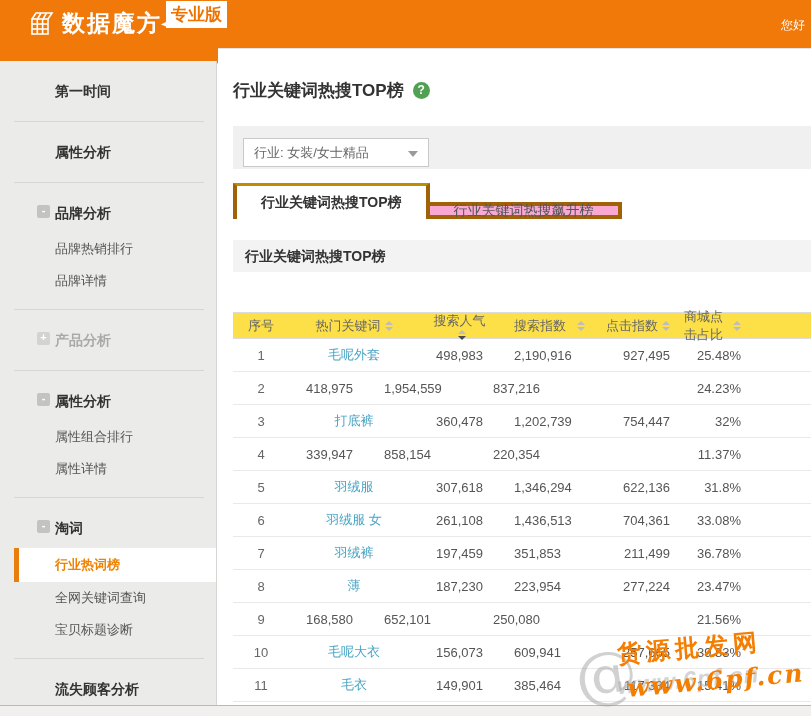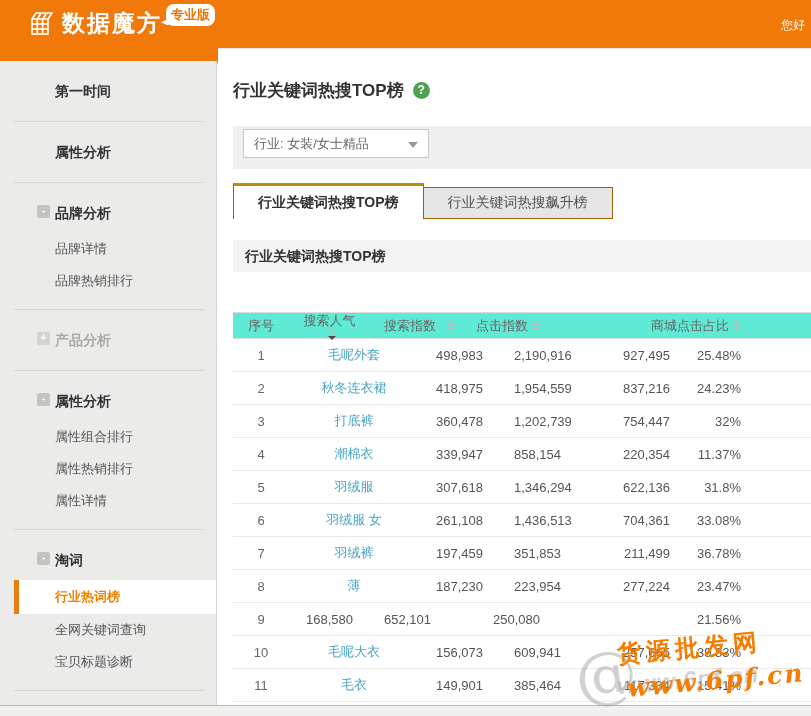--- a/index.html
+++ b/index.html
@@ -12,22 +12,22 @@
   
   .topbar {
     position:absolute; left:0; top:0; width:811px; height:64px;
     background:#f0790a; border-bottom:1px solid #d8d5d0;
   }
   .brand-wrap { position:absolute; left:28px; top:8px; display:flex; align-items:center; }
   .brand-logo { margin-right:8px; display:block; }
   .brand-name { color:#fff; font-size:23px; font-weight:bold; letter-spacing:2px; }
   .brand-badge {
     position:relative; margin-left:4px; top:-9px;
-    background:#fff; color:#ef7300; font-size:13px; font-weight:bold;
-    padding:2px 5px; border-radius:8px; white-space:nowrap;
+    background:#fff; color:#ef7300; font-size:17px; font-weight:bold;
+    padding:2px 5px; border-radius:0; white-space:nowrap;
   }
   .brand-badge::before {
     content:""; position:absolute; left:-4px; bottom:2px;
     border:4px solid transparent; border-right-color:#fff; border-bottom-color:#fff;
     transform:rotate(20deg);
   }
   .greeting { position:absolute; right:6px; top:17px; color:#fff; font-size:12px; }
 
   
   .sidebar {
@@ -58,48 +58,48 @@
   }
   .page-title-row { padding-top:30px; display:flex; align-items:center; }
   .page-title { font-size:17px; font-weight:bold; color:#333; }
   .help-icon {
     width:17px; height:17px; margin-left:9px; border-radius:50%;
     background:#52a152; color:#fff; font-size:12px; font-weight:bold;
     text-align:center; line-height:17px; cursor:pointer;
   }
   .filter-bar { margin-top:24px; height:43px; background:#f0f0f0; position:relative; }
   .select-box {
-    position:absolute; left:10px; top:3px; width:186px; height:29px;
+    position:absolute; left:10px; top:12px; width:186px; height:29px;
     background:#fff; border:1px solid #c9c9c9; font-size:13px; color:#666;
     display:flex; align-items:center; padding:0 10px; cursor:pointer;
   }
   .select-box .caret {
     position:absolute; right:10px; top:12px; width:0; height:0;
     border-left:5px solid transparent; border-right:5px solid transparent;
     border-top:6px solid #9a9a9a;
   }
   .tabs { margin-top:14px; display:flex; align-items:flex-end; height:36px; }
   .tab {
-    height:32px; background:#e5e5e5; border:1px solid #a16207;
+    height:17px; background:#f9a8d4; border:4px solid #a16207;
     font-size:14px; color:#555; padding:0 24px; display:flex; align-items:center; cursor:pointer;
   }
   .tab.active {
     height:36px; background:#fff; border-top:3px solid #c08c00; border-bottom:none;
     font-weight:bold; color:#333;
   }
   .tab + .tab { border-left:none; }
   .panel-header {
     margin-top:21px; height:32px; background:#f3f3f3;
     font-size:14px; font-weight:bold; color:#333; line-height:32px; padding-left:12px;
   }
   .panel-gap { height:40px; }
 
   
   .thead {
-    height:27px; background:#5eead4; border-top:1px solid #dcdcdc; border-bottom:1px solid #dcdcdc;
+    height:27px; background:#fde047; border-top:1px solid #dcdcdc; border-bottom:1px solid #dcdcdc;
     display:flex; align-items:center; font-size:13px; color:#666;
   }
   .trow { height:33px; border-bottom:1px solid #e9e9e9; display:flex; align-items:center; font-size:13px; }
   .cell { display:flex; align-items:center; }
   .c-rank { width:56px; justify-content:center; color:#666; }
   .c-kw   { width:130px; justify-content:center; }
   .c-n1   { width:95px; justify-content:flex-end; padding-right:14px;flex-direction:column; }
   .c-n2   { width:85px; justify-content:space-between; padding-right:14px; }
   .c-n3   { width:85px; justify-content:flex-end; padding-right:14px; }
   .c-n4   { flex:1; justify-content:flex-end; padding-right:70px; }
@@ -164,37 +164,36 @@
   <div class="side-top">第一时间</div>
   <div class="side-hr"></div>
 
   <div class="side-top">属性分析</div>
   <div class="side-hr"></div>
 
   <div class="side-group-title">
     <span class="toggle-box">-</span>
     <span>品牌分析</span>
   </div>
+  <div class="side-sub">品牌热销排行</div>
   <div class="side-sub">品牌详情</div>
-  <div class="side-sub">品牌热销排行</div>
   <div class="group-pad"></div>
   <div class="side-hr"></div>
 
   <div class="side-group-title disabled">
     <span class="toggle-box">+</span>
     <span>产品分析</span>
   </div>
   <div class="side-hr"></div>
 
   <div class="side-group-title">
     <span class="toggle-box">-</span>
     <span>属性分析</span>
   </div>
   <div class="side-sub">属性组合排行</div>
-  <div class="side-sub">属性热销排行</div>
   <div class="side-sub">属性详情</div>
   <div class="group-pad"></div>
   <div class="side-hr"></div>
 
   <div class="side-group-title">
     <span class="toggle-box">-</span>
     <span>淘词</span>
   </div>
   <div class="side-sub active">行业热词榜</div>
   <div class="side-sub">全网关键词查询</div>
@@ -225,20 +224,27 @@
     <div class="tab">行业关键词热搜飙升榜</div>
   </div>
 
   <div class="panel-header">行业关键词热搜TOP榜</div>
   <div class="panel-gap"></div>
 
   <div class="thead">
     <div class="cell c-rank">
       <span>序号</span>
     </div>
+    <div class="cell c-kw">
+      <span>热门关键词</span>
+      <span class="sort">
+          <i class="up"></i>
+          <i class="dn"></i>
+        </span>
+    </div>
     <div class="cell c-n1">
       <span>搜索人气</span>
       <span class="sort desc">
           <i class="up"></i>
           <i class="dn"></i>
         </span>
     </div>
     <div class="cell c-n2">
       <span>搜索指数</span>
       <span class="sort">
@@ -267,43 +273,37 @@
     <div class="cell c-kw">
         <a class="kw-link">毛呢外套</a>
       </div>
     <div class="cell c-n1">498,983</div>
     <div class="cell c-n2">2,190,916</div>
     <div class="cell c-n3">927,495</div>
     <div class="cell c-n4">25.48%</div>
   </div>
   <div class="trow">
     <div class="cell c-rank">2</div>
-    <div class="cell c-kw">
-        <a class="kw-link">秋冬连衣裙</a>
-      </div>
     <div class="cell c-n1">418,975</div>
     <div class="cell c-n2">1,954,559</div>
     <div class="cell c-n3">837,216</div>
     <div class="cell c-n4">24.23%</div>
   </div>
   <div class="trow">
     <div class="cell c-rank">3</div>
     <div class="cell c-kw">
         <a class="kw-link">打底裤</a>
       </div>
     <div class="cell c-n1">360,478</div>
     <div class="cell c-n2">1,202,739</div>
     <div class="cell c-n3">754,447</div>
     <div class="cell c-n4">32%</div>
   </div>
   <div class="trow">
     <div class="cell c-rank">4</div>
-    <div class="cell c-kw">
-        <a class="kw-link">潮棉衣</a>
-      </div>
     <div class="cell c-n1">339,947</div>
     <div class="cell c-n2">858,154</div>
     <div class="cell c-n3">220,354</div>
     <div class="cell c-n4">11.37%</div>
   </div>
   <div class="trow">
     <div class="cell c-rank">5</div>
     <div class="cell c-kw">
         <a class="kw-link">羽绒服</a>
       </div>

